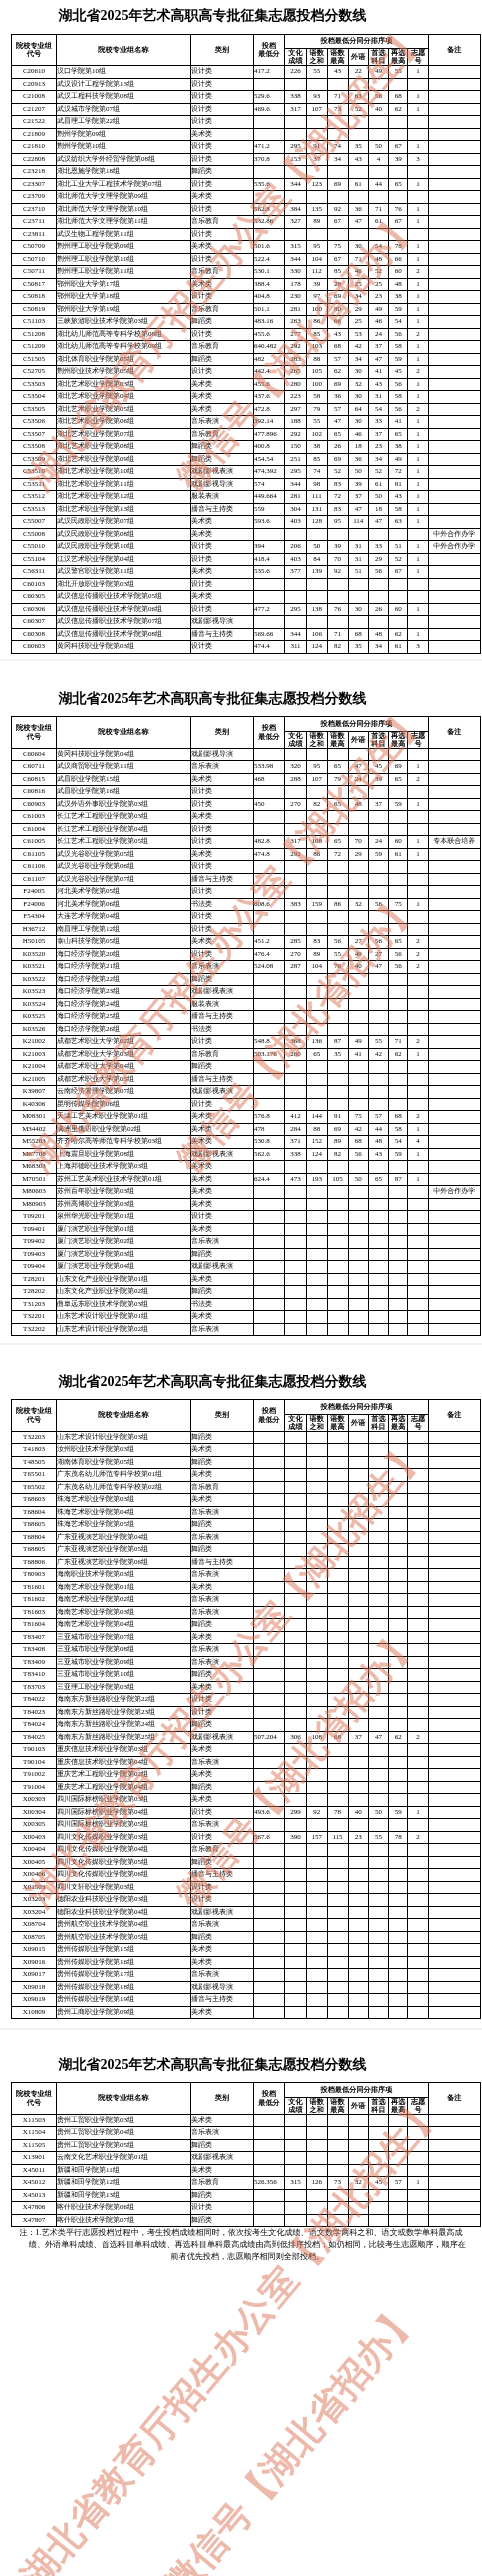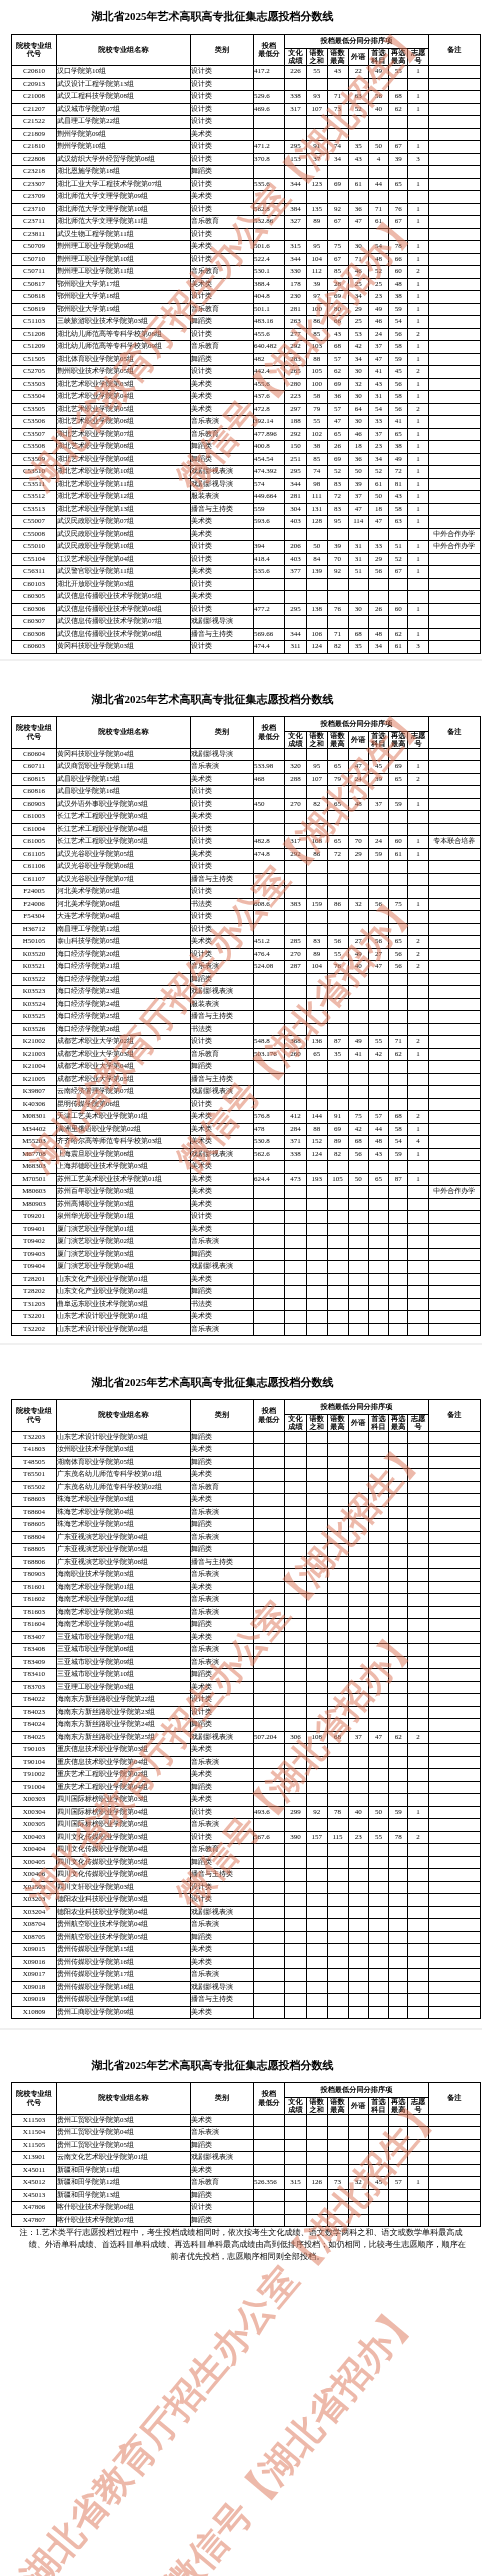--- a/index.html
+++ b/index.html
@@ -3,21 +3,21 @@
 <meta charset="utf-8">
 <style>
   html,body{margin:0;padding:0;background:#ffffff;}
   body{position:relative;width:483px;height:2576px;overflow:hidden;
        font-family:"Liberation Serif","DejaVu Serif",serif;color:#000;}
   .sec{position:absolute;left:0;width:483px;}
   #sec1{top:8.4px}
   #sec2{top:691px}
   #sec3{top:1374px}
   #sec4{top:2057px}
-  .doc-title{width:425px;text-align:center;font-size:11px;font-weight:bold;
+  .doc-title{width:425px;text-align:center;font-size:14px;font-weight:bold;
              line-height:16.3px;margin:0 0 9px 0;letter-spacing:0px;}
   table.score{border-collapse:collapse;table-layout:fixed;width:468px;margin-left:11px;
               border:1.2px solid #000;}
   table.score th,table.score td{border:0.6px solid #000;padding:0;overflow:hidden;
               white-space:pre-line;}
   table.score th{font-weight:bold;font-size:7.2px;line-height:1.12;text-align:center;vertical-align:middle;}
   th.h-group{height:13.3px;margin-left:40px;}
   tr.subhead th{height:15.7px;}
   table.score td{height:11.5px;font-size:7px;line-height:1.05;vertical-align:middle;white-space:nowrap;}
   td.c0{text-align:center;}

